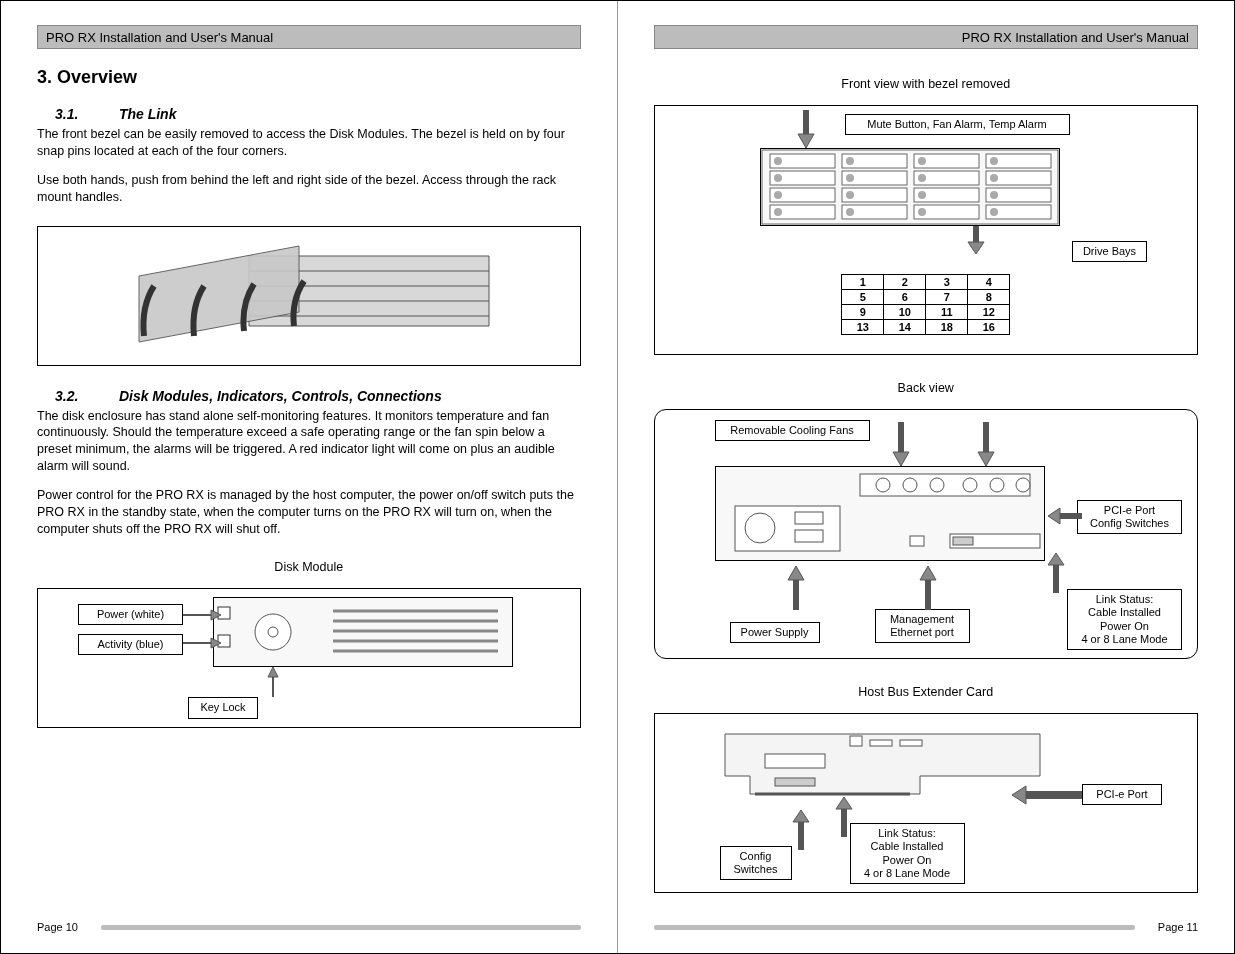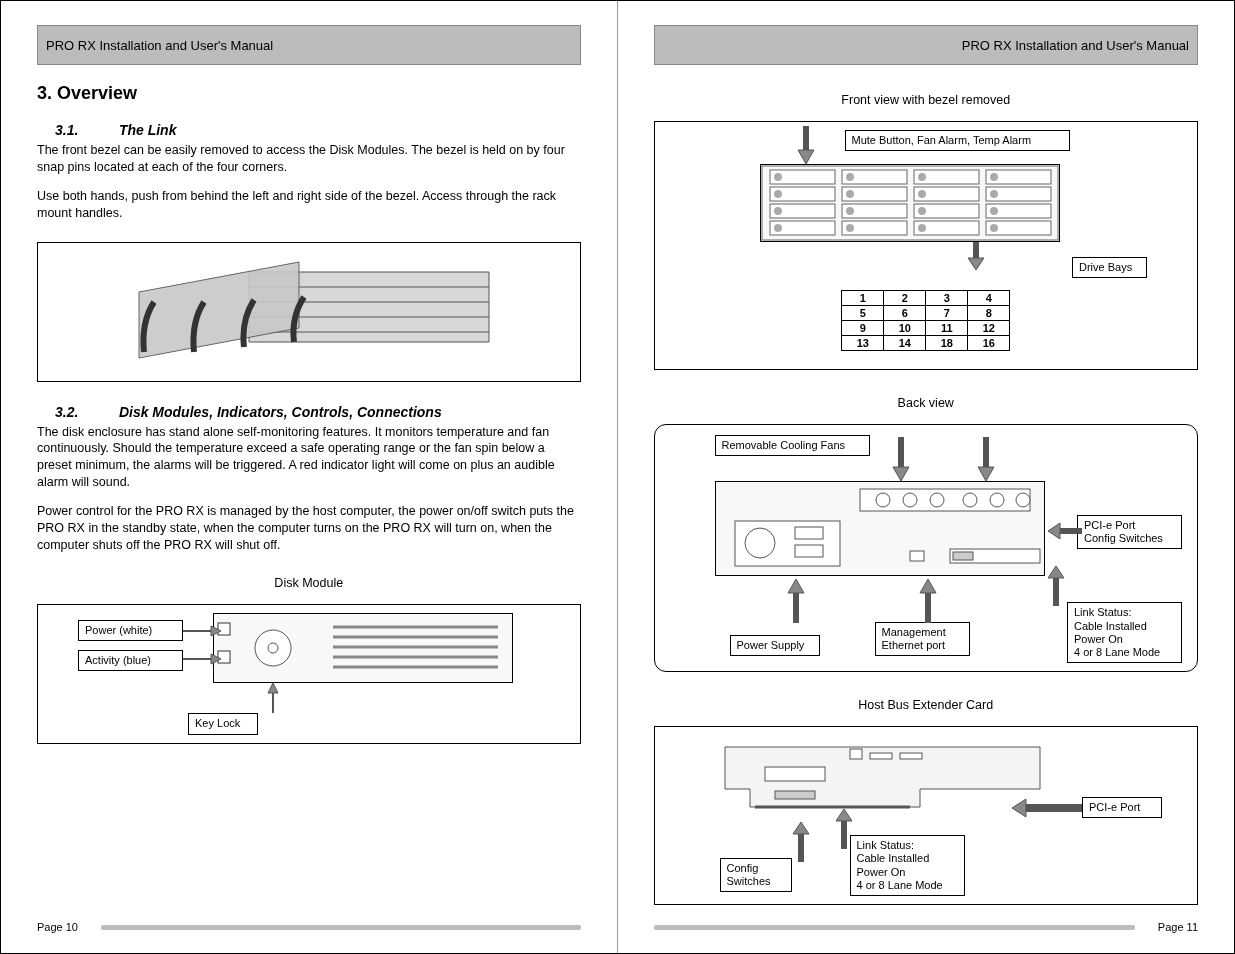--- a/index.html
+++ b/index.html
@@ -16,21 +16,21 @@
     width: 50%;
     padding: 24px 36px 20px 36px;
     position: relative;
     display: flex;
     flex-direction: column;
   }
   .page-left { border-right: 1px solid #999; }
   .header-bar {
     background: #bcbcbc;
     border: 1px solid #888;
-    padding: 19px 8px;
+    padding: 11px 8px;
     font-size: 13px;
     margin-bottom: 18px;
     height: 22px;
     display: flex;
     align-items: center;
   }
   .header-right { justify-content: flex-end; }
   h2.section { font-size: 18px; font-weight: bold; margin-bottom: 12px; }
   h3.subsection { font-size: 14px; font-style: italic; font-weight: bold; margin: 6px 0 4px 18px; }
   h3.subsection .num { display:inline-block; width: 60px; font-style: italic; }
@@ -58,21 +58,21 @@
     height: 5px;
     background: #bcbcbc;
     border-radius: 2px;
   }
   
   .lbl {
     border: 1px solid #000;
     background: #fff;
     font-size: 11px;
     padding: 3px 6px;
-    text-align: left;
+    text-align: center;
     line-height: 1.2;
     position: absolute;
   }
   
   .arrow {
     position: absolute;
     stroke: #555;
     fill: #888;
   }
   

